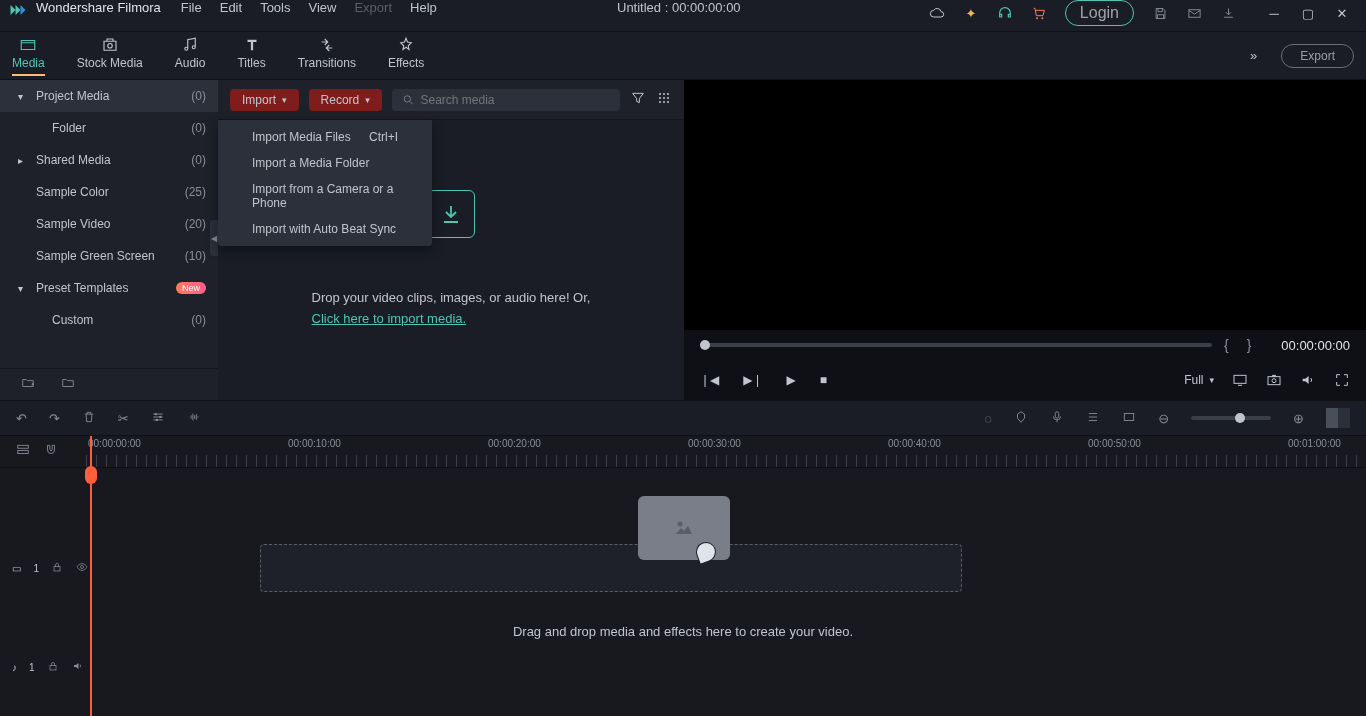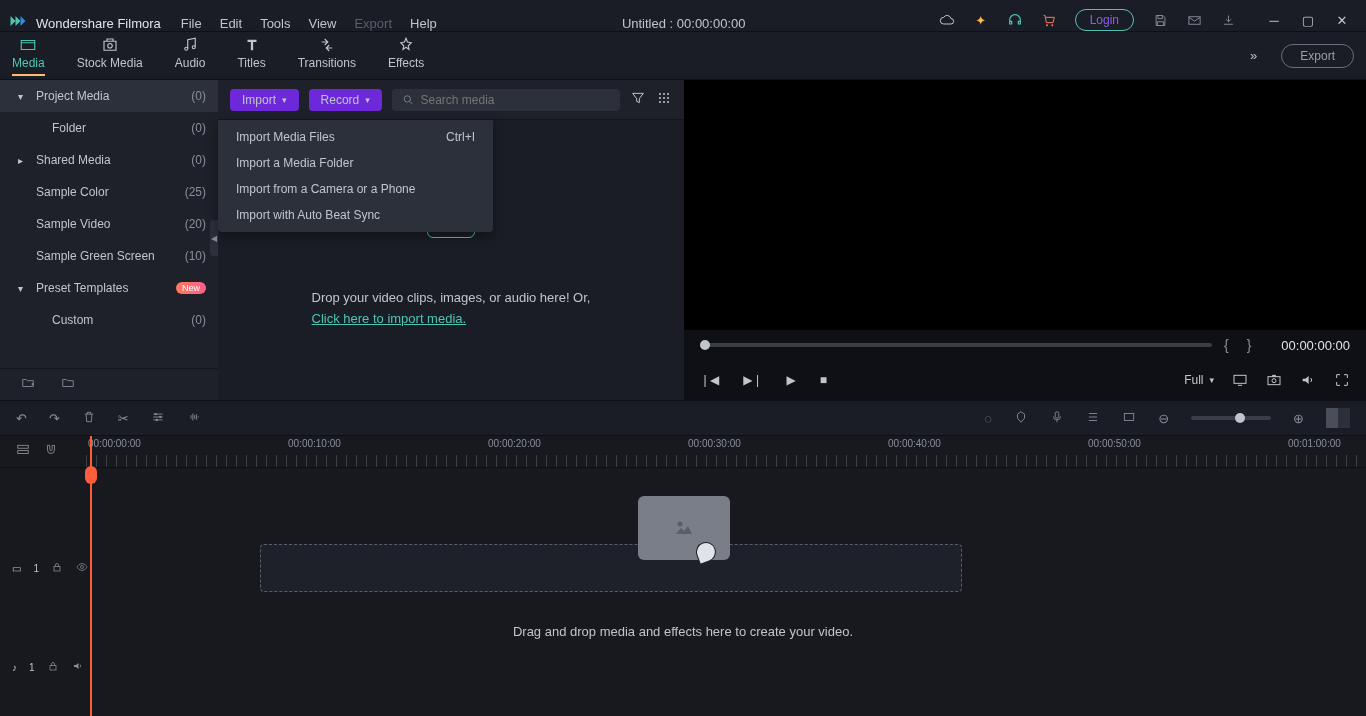--- a/index.html
+++ b/index.html
@@ -1,28 +1,28 @@
 <!DOCTYPE html>
 <html><head>
 <meta charset="utf-8">
 <style>
 * { margin: 0; padding: 0; box-sizing: border-box; font-family: -apple-system, "Segoe UI", Arial, sans-serif; }
 body { background: #1a1d25; color: #c0c4cc; width: 1366px; height: 716px; overflow: hidden; font-size: 13px; user-select: none; }
 
 
-.titlebar { height: 32px; background: #1a1d25; display: flex; align-items: flex-end; padding: 0 8px; border-bottom: 1px solid #0e1015; }
+.titlebar { height: 32px; background: #1a1d25; display: flex; align-items: flex-start; padding: 0 8px; border-bottom: 1px solid #0e1015; }
 .logo { width: 20px; height: 20px; margin-right: 8px; }
 .app-name { color: #e0e3e8; font-size: 13px; margin-right: 20px; }
 .menu { display: flex; gap: 18px; }
 .menu-item { color: #c0c4cc; cursor: pointer; font-size: 13px; }
 .menu-item.disabled { color: #5a5e68; }
 .title-center { flex: 1; text-align: center; color: #c0c4cc; }
 .title-icons { display: flex; align-items: center; gap: 18px; padding: 0 8px; }
 .title-icon { width: 16px; height: 16px; cursor: pointer; display: flex; align-items: center; justify-content: center; }
-.login-btn { border: 1px solid #4ec5b4; color: #8b5cf6; border-radius: 14px; padding: 3px 14px; cursor: pointer; font-size: 12px; }
+.login-btn { border: 1px solid #4ec5b4; color: #a3a3a3; border-radius: 14px; padding: 3px 14px; cursor: pointer; font-size: 16px; }
 .win-controls { display: flex; gap: 18px; margin-left: 12px; }
 
 
 .topbar { height: 48px; background: #1a1d25; display: flex; align-items: center; padding: 0 12px; border-bottom: 1px solid #0e1015; }
 .top-tabs { display: flex; gap: 32px; }
 .top-tab { display: flex; flex-direction: column; align-items: center; gap: 2px; cursor: pointer; color: #c0c4cc; font-size: 12px; padding-bottom: 4px; }
 .top-tab.active { color: #4ec5b4; border-bottom: 2px solid #fdba74; }
 .top-tab svg { width: 18px; height: 18px; }
 .topbar-spacer { flex: 1; }
 .more-icon { color: #c0c4cc; cursor: pointer; margin-right: 24px; }
@@ -40,32 +40,32 @@
 .side-item.sub2 { padding-left: 52px; }
 .side-arrow { width: 12px; margin-right: 6px; font-size: 10px; }
 .side-label { flex: 1; }
 .side-count { color: #8a8e98; }
 .side-badge { background: linear-gradient(90deg,#ff7a59,#ff5e8a); color:#fff; font-size:9px; padding:1px 6px; border-radius:8px; margin-left:6px; }
 .sidebar-footer { height: 32px; display: flex; align-items: center; gap: 24px; padding-left: 20px; border-top: 1px solid #14161c; }
 
 
 .media-panel { width: 466px; background: #1a1d25; position: relative; display: flex; flex-direction: column; }
 .media-toolbar { height: 40px; display: flex; align-items: center; gap: 10px; padding: 0 12px; border-bottom: 1px solid #14161c; background: #1e2129; }
-.mt-btn { display:flex; align-items:center; gap:6px; background:#6d28d9; padding:4px 12px; border-radius:4px; cursor:pointer; font-size:12px; color:#c0c4cc; }
+.mt-btn { display:flex; align-items:center; gap:6px; background:#7f1d1d; padding:4px 12px; border-radius:4px; cursor:pointer; font-size:12px; color:#c0c4cc; }
 .mt-search { flex:1; display:flex; align-items:center; gap:6px; background:#2c303b; padding:4px 10px; border-radius:4px; color:#8a8e98; }
 .mt-search input { background:transparent; border:none; outline:none; color:#c0c4cc; font-size:12px; width:100%; }
 .mt-icon { color:#c0c4cc; cursor:pointer; }
 .drop-area { flex:1; display:flex; flex-direction:column; align-items:center; justify-content:center; font-size:13px; color:#c0c4cc; }
 .drop-icon-box { width:48px; height:48px; border:1px solid #4ec5b4; border-radius:6px; display:flex; align-items:center; justify-content:center; margin-bottom:50px; }
 .drop-text { text-align:left; line-height:1.6; }
 .drop-link { color:#4ec5b4; text-decoration:underline; cursor:pointer; }
 .collapse-handle { position:absolute; left:-8px; top:140px; width:8px; height:36px; background:#2c303b; display:flex; align-items:center; justify-content:center; font-size:8px; color:#8a8e98; cursor:pointer; border-radius:3px 0 0 3px; }
 
 
-.import-dropdown { position:absolute; top:40px; left:0; width:275px; background:#2c303b; border-radius:0 0 4px 4px; box-shadow:0 4px 12px rgba(0,0,0,.4); z-index:10; padding:4px 0; }
+.import-dropdown { position:absolute; top:40px; left:0; width:214px; background:#2c303b; border-radius:0 0 4px 4px; box-shadow:0 4px 12px rgba(0,0,0,.4); z-index:10; padding:4px 16px; }
 .imp-item { display:flex; justify-content:space-between; align-items:center; padding:6px 18px; font-size:12px; color:#c0c4cc; cursor:pointer; }
 
 
 .preview-panel { flex:1; background:#0e1015; display:flex; flex-direction:column; }
 .preview-video { flex:1; background:#000; }
 .preview-progress { height:30px; display:flex; align-items:center; padding:0 16px; gap:12px; }
 .prog-track { flex:1; height:4px; background:#3a3e48; border-radius:2px; position:relative; }
 .prog-thumb { position:absolute; left:0; top:-3px; width:10px; height:10px; border-radius:50%; background:#c0c4cc; }
 .brackets { color:#8a8e98; letter-spacing:18px; font-size:14px;}
 .timecode { color:#e0e3e8; font-size:13px; }

